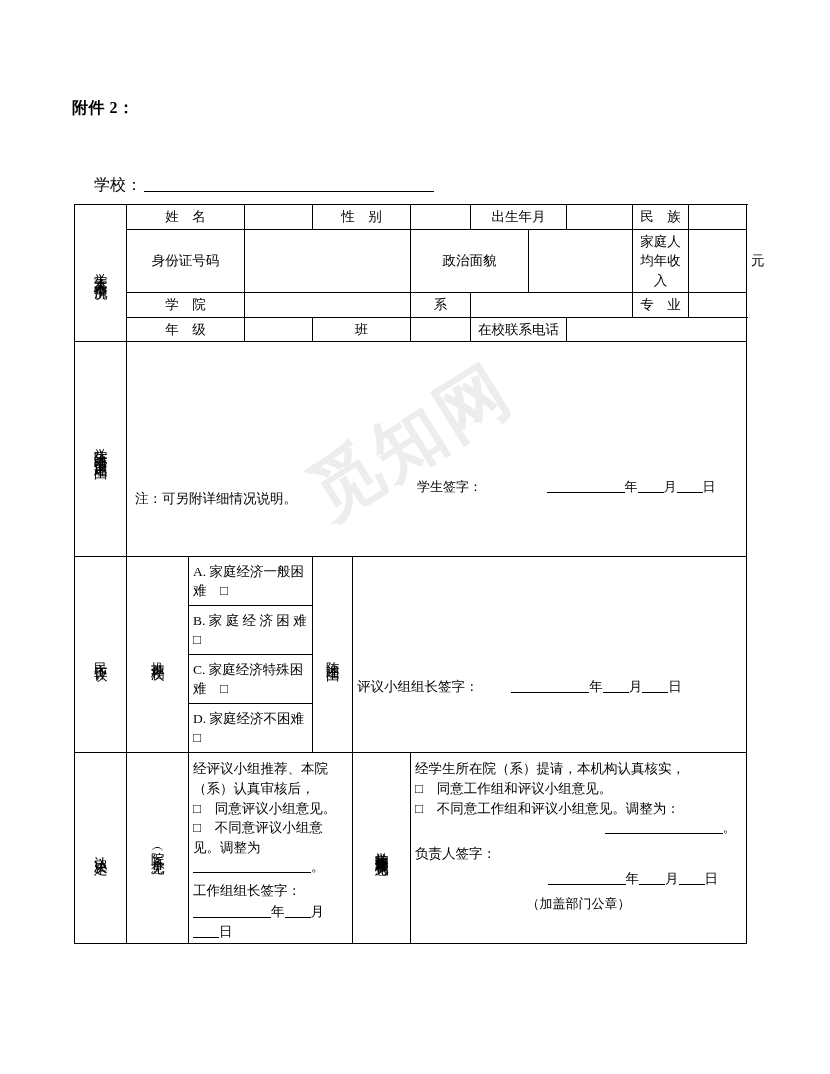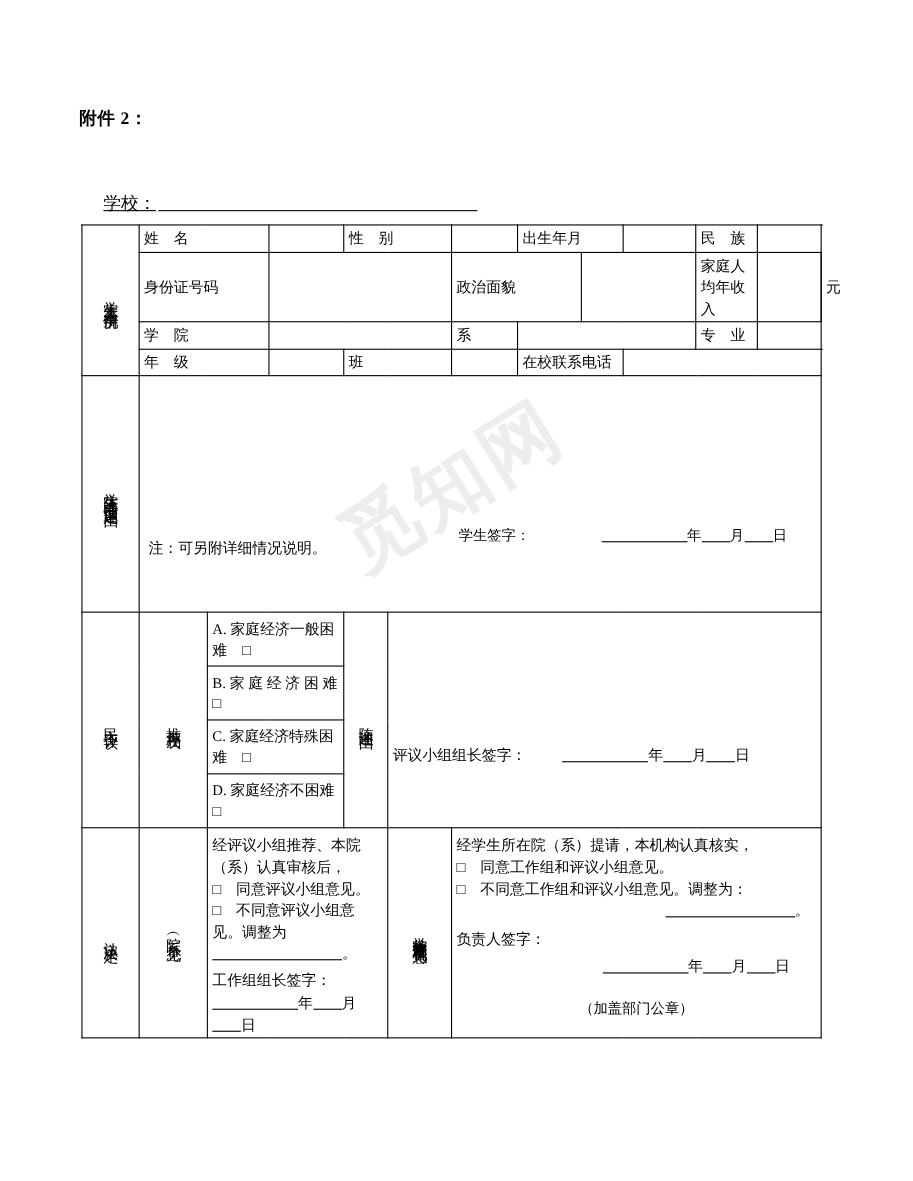--- a/index.html
+++ b/index.html
@@ -39,21 +39,21 @@
     font-size: 21px;
     font-weight: bold;
     letter-spacing: 1px;
   }
   .school-line {
     position: absolute;
     left: 94px;
     top: 174px;
     font-size: 16px;
   }
-  .school-line .lbl { font-weight: normal; text-decoration: underline; }
+  .school-line .lbl { font-weight: normal; }
   .school-line .blank {
     display: inline-block;
     width: 290px;
     border-bottom: 1px solid #000;
     height: 17px;
     vertical-align: -2px;
     margin-left: 2px;
   }
 
   table.form {
@@ -75,21 +75,21 @@
     writing-mode: vertical-rl;
     text-orientation: upright;
     letter-spacing: 2px;
     display: inline-block;
     white-space: nowrap;
   }
   .vcell {
     text-align: center;
     vertical-align: middle;
   }
-  .ctr { text-align: left; }
+  .ctr { text-align: center; }
   .small { font-size: 13px; }
   .rightline { text-align: right; padding-right: 6px; }
 
   .statement-cell {
     height: 210px;
     vertical-align: bottom;
     position: relative;
   }
   .statement-note {
     position: absolute;
@@ -283,18 +283,18 @@
         <div>经学生所在院（系）提请，本机构认真核实，</div>
         <div>□　同意工作组和评议小组意见。</div>
         <div>□　不同意工作组和评议小组意见。调整为：</div>
         <div style="text-align:right;padding-right:6px">
           <span class="ul u120"></span><span>。</span>
         </div>
         <div style="margin-top:6px">负责人签字：</div>
         <div style="text-align:right;padding-right:24px;margin-top:6px">
           <span class="ul u80"></span><span>年</span><span class="ul u30"></span><span>月</span><span class="ul u30"></span><span>日</span>
         </div>
-        <div class="seal" style="margin-top:19px">（加盖部门公章）</div>
+        <div class="seal" style="margin-top:6px">（加盖部门公章）</div>
       </td>
     </tr>
   </tbody>
     </table>
 </div>
 
 </body></html>

